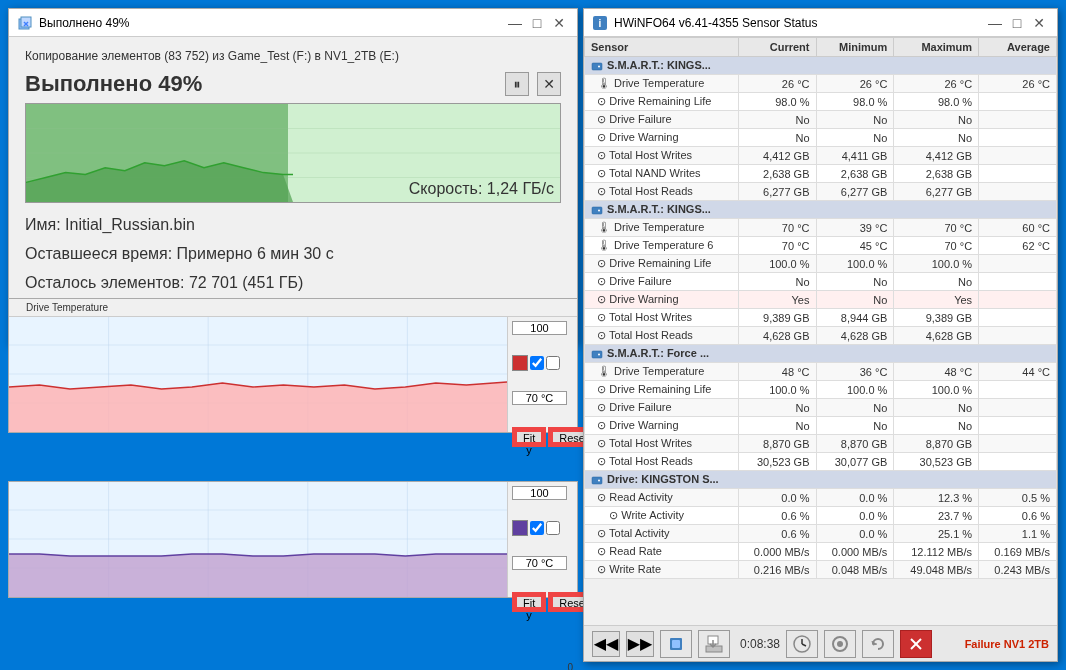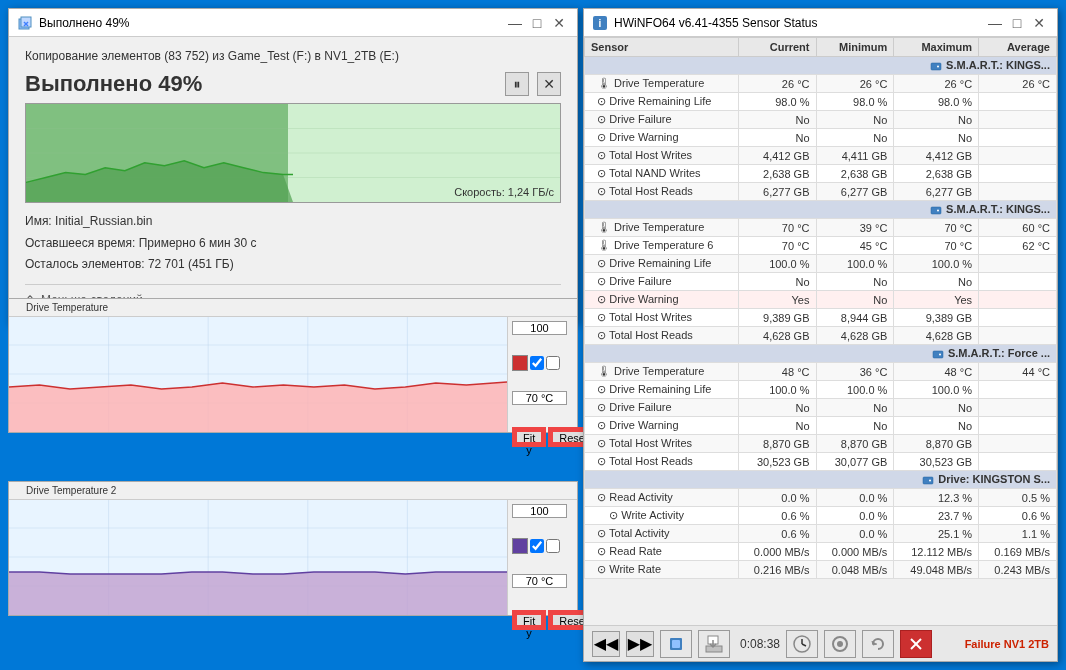--- a/index.html
+++ b/index.html
@@ -102,33 +102,33 @@
       position: absolute;
       top: 0; left: 0;
       width: 49%;
       height: 100%;
       background: #80c080;
     }
     .progress-speed {
       position: absolute;
       right: 6px;
       bottom: 4px;
-      font-size: 11px;
+      font-size: 16px;
       color: #333;
     }
     
     .chart-lines {
       position: absolute;
       top: 0; left: 0;
       width: 100%;
       height: 100%;
     }
 
     .copy-details {
-      font-size: 12px;
+      font-size: 16px;
       color: #333;
       line-height: 1.8;
     }
 
     .less-details {
       display: flex;
       align-items: center;
       gap: 6px;
       padding: 8px 0 4px 0;
       cursor: pointer;
@@ -250,21 +250,20 @@
     .hwinfo-table tbody td {
       border: 1px solid #ddd;
       padding: 2px 6px;
       color: #333;
     }
     .hwinfo-table tbody td:not(:first-child) {
       text-align: right;
     }
     .sensor-group-header {
       background: #d0d8e8;
-      text-align: right;
     }
     .sensor-group-header td {
       font-weight: 600;
       font-size: 11px;
       padding: 3px 6px;
       color: #222;
     }
     .row-even { background: #f8f8f8; }
     .row-odd { background: #ffffff; }
 
@@ -399,21 +398,20 @@
       <div style="display:flex;gap:2px;margin-top:2px;">
         <button class="graph-btn">Fit y</button>
         <button class="graph-btn">Reset</button>
       </div>
       <div class="graph-zero" style="margin-top:auto;padding-top:30px;">0</div>
     </div>
   </div>
 </div>
 
 <div style="position:absolute;top:481px;left:8px;width:570px;border:1px solid #aaa;background:#f0f0f0;">
-  <div class="graph-title-bar">Drive Temperature 2</div>
   <div class="graph-body">
     <div class="graph-area">
       <svg width="100%" height="100%" viewBox="0 0 490 115" preserveAspectRatio="none">
         <rect width="490" height="115" fill="#e8f4ff"></rect>
         <line x1="0" y1="28" x2="490" y2="28" stroke="#c0d8f0" stroke-width="0.5"></line>
         <line x1="0" y1="57" x2="490" y2="57" stroke="#c0d8f0" stroke-width="0.5"></line>
         <line x1="0" y1="86" x2="490" y2="86" stroke="#c0d8f0" stroke-width="0.5"></line>
         <line x1="98" y1="0" x2="98" y2="115" stroke="#c0d8f0" stroke-width="0.5"></line>
         <line x1="196" y1="0" x2="196" y2="115" stroke="#c0d8f0" stroke-width="0.5"></line>
         <line x1="294" y1="0" x2="294" y2="115" stroke="#c0d8f0" stroke-width="0.5"></line>

